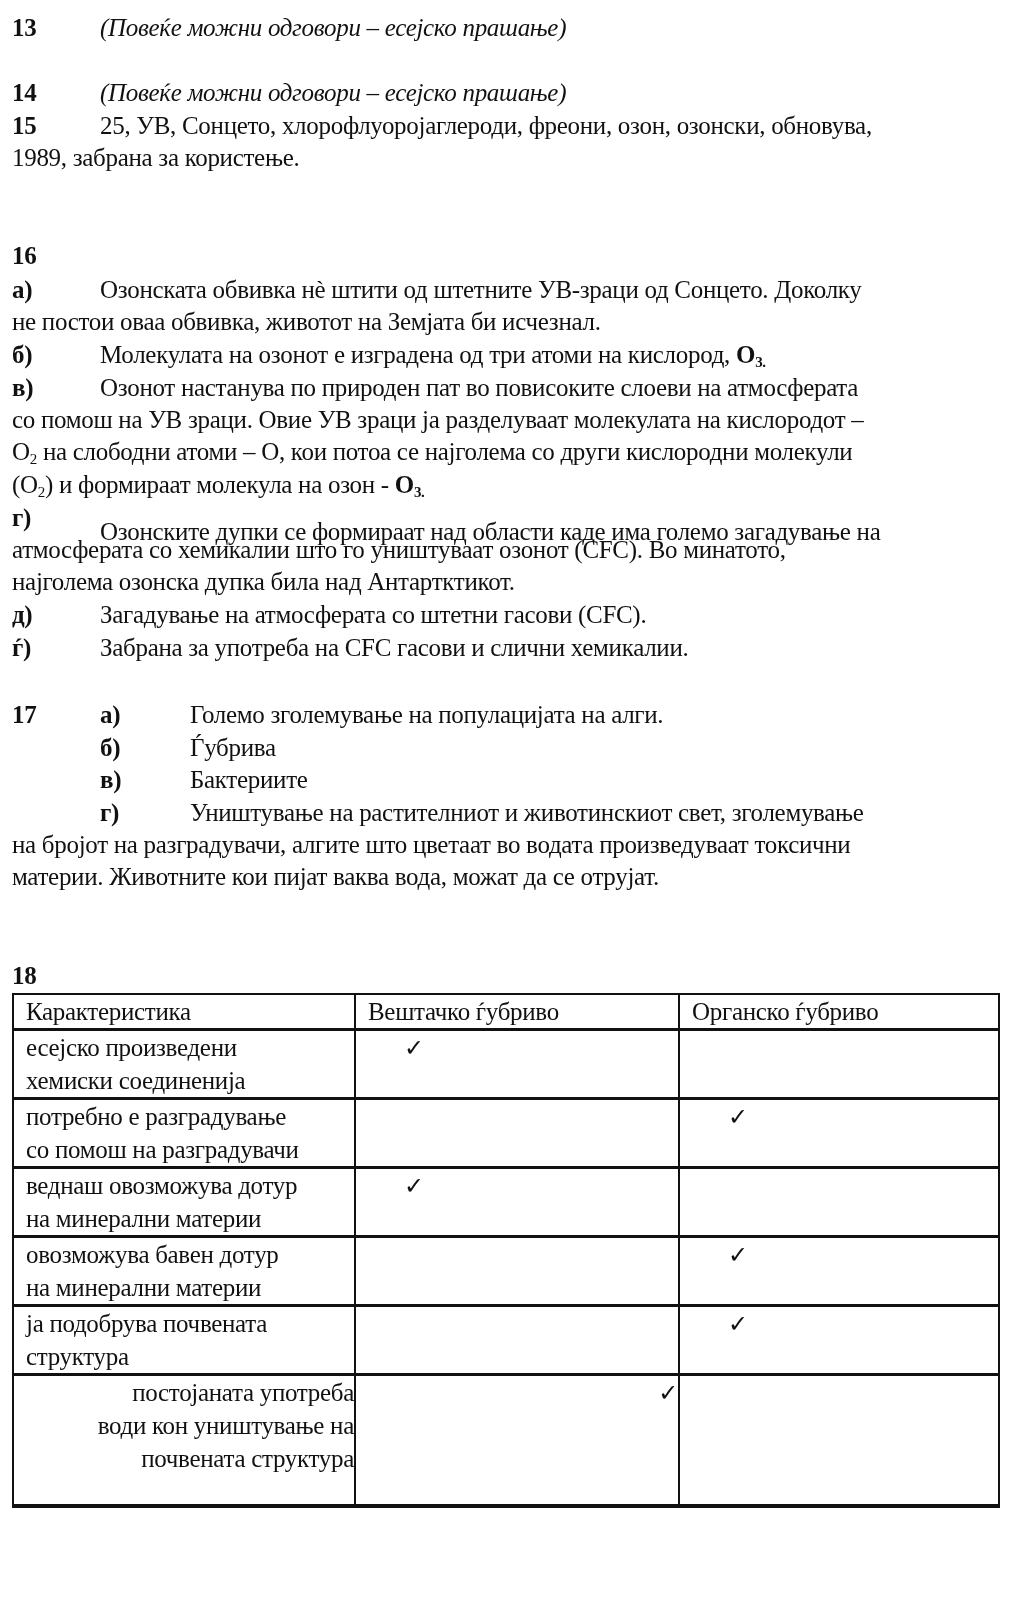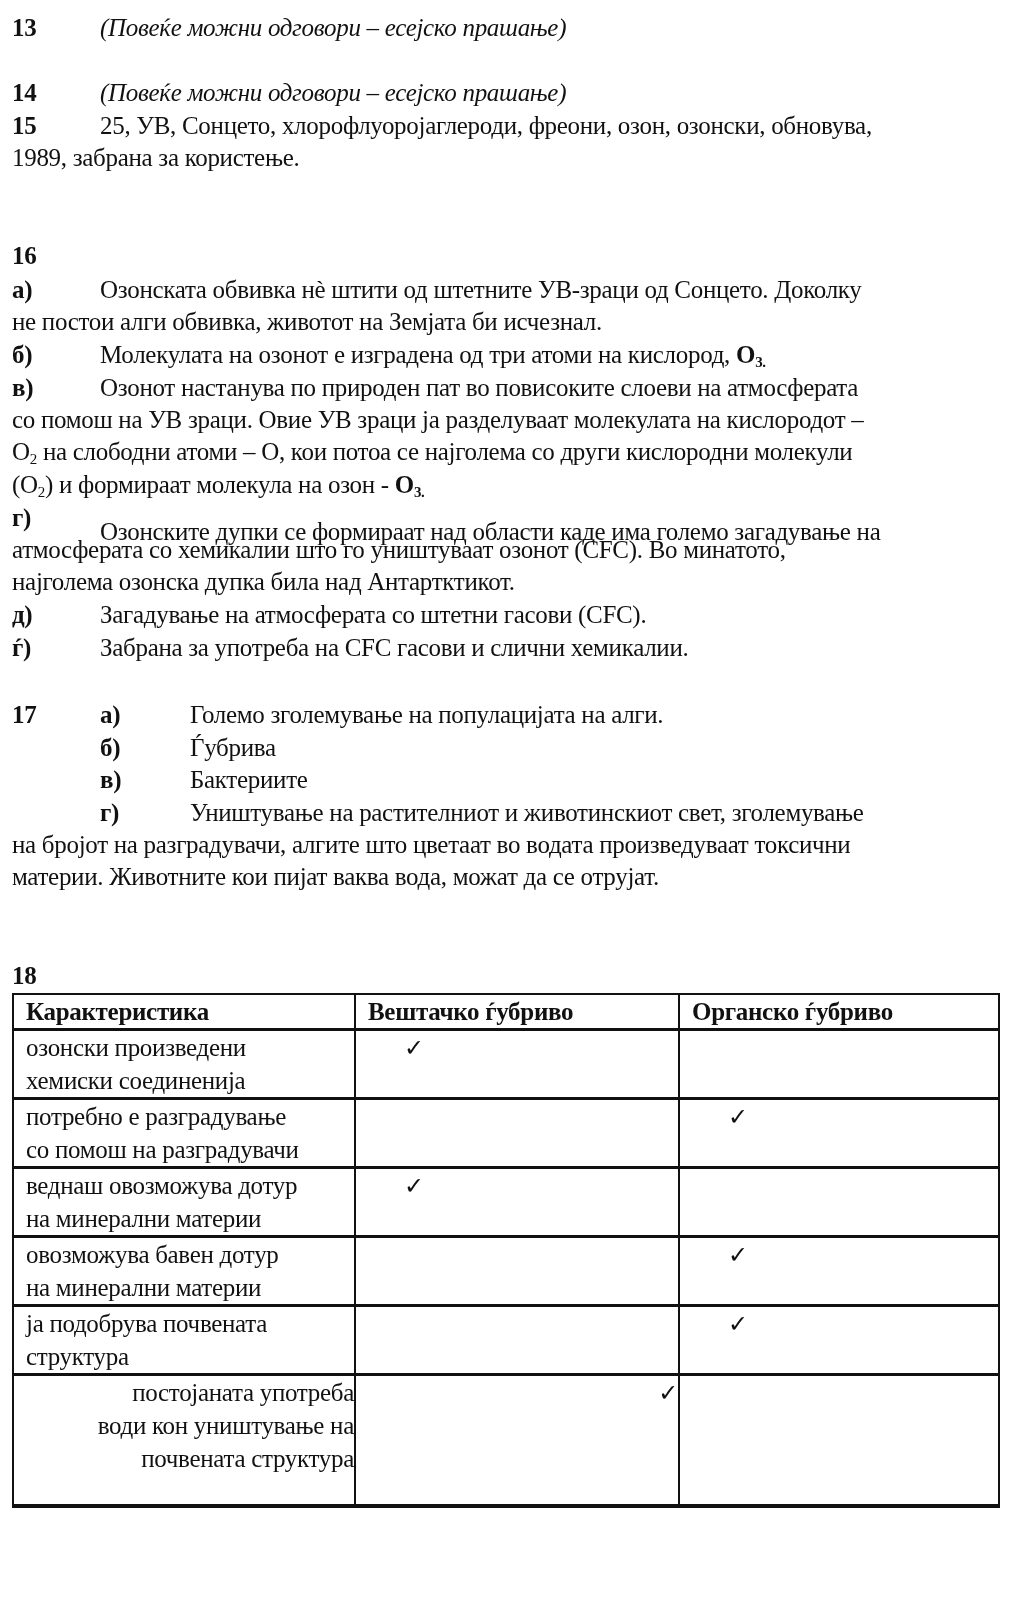--- a/index.html
+++ b/index.html
@@ -17,21 +17,21 @@
   sub { font-size: 15px; vertical-align: -4px; line-height: 0; }
 
   table.grid {
     position: absolute; left: 12px; top: 993px; width: 986px;
     border-collapse: collapse; table-layout: fixed;
   }
   table.grid td, table.grid th {
     border: 2px solid #111; vertical-align: top; padding: 0 0 0 12px;
     font-size: 25px; line-height: 33px; text-align: left;
   }
-  table.grid th { font-weight: bold; height: 31px; }
+  table.grid th { font-weight: normal; height: 31px; }
   table.grid tr.row td { height: 64px; }
   table.grid tr.row td { border-top-width: 3px; }
   table.grid tr.last td { height: 128px; border-bottom-width: 4px; text-align: right; }
   .check { display: inline-block; margin-left: 36px; font-size: 24px; line-height: 24px; }
 </style>
 </head>
 <body>
 
 <div class="abs num" style="left:12px;top:12px;">13</div>
 <div class="abs it" style="left:100px;top:12px;">(Повеќе можни одговори – есејско прашање)</div>
@@ -40,21 +40,21 @@
 <div class="abs it" style="left:100px;top:77px;">(Повеќе можни одговори – есејско прашање)</div>
 
 <div class="abs num" style="left:12px;top:110px;">15</div>
 <div class="abs" style="left:100px;top:110px;">25, УВ, Сонцето, хлорофлуоројаглероди,  фреони, озон, озонски, обновува,</div>
 <div class="abs" style="left:12px;top:142px;">1989, забрана за користење.</div>
 
 <div class="abs num" style="left:12px;top:240px;">16</div>
 
 <div class="abs num" style="left:12px;top:274px;">а)</div>
 <div class="abs" style="left:100px;top:274px;">Озонската обвивка нè штити од штетните УВ-зраци од Сонцето. Доколку</div>
-<div class="abs" style="left:12px;top:306px;">не  постои алги обвивка, животот на Земјата би исчезнал.</div>
+<div class="abs" style="left:12px;top:306px;">не  постои оваа обвивка, животот на Земјата би исчезнал.</div>
 
 <div class="abs num" style="left:12px;top:339px;">б)</div>
 <div class="abs" style="left:100px;top:339px;"><span>Молекулата на озонот е изградена од три атоми на кислород, </span><span class="b"><span>O</span><sub>3.</sub></span></div>
 
 <div class="abs num" style="left:12px;top:372px;">в)</div>
 <div class="abs" style="left:100px;top:372px;">Озонот настанува по природен пат во повисоките слоеви на атмосферата</div>
 <div class="abs" style="left:12px;top:404px;">со помош на  УВ зраци. Овие УВ зраци ја разделуваат молекулата на кислородот –</div>
 <div class="abs" style="left:12px;top:436px;"><span>O</span><sub>2</sub><span> на слободни атоми – O, кои потоа се најголема со други кислородни молекули</span></div>
 <div class="abs" style="left:12px;top:469px;"><span>(O</span><sub>2</sub><span>) и формираат молекула на озон -  </span><span class="b"><span>O</span><sub>3.</sub></span></div>
 
@@ -95,21 +95,21 @@
   <thead>
     <tr>
       <th>Карактеристика</th>
       <th>Вештачко ѓубриво</th>
       <th>Органско ѓубриво</th>
     </tr>
   </thead>
   <tbody id="tbody">
       <tr class="row">
         <td>
-          <div>озонски произведени</div>
+          <div>есејско произведени</div>
           <div>хемиски соединенија</div>
         </td>
         <td><span class="check">✓</span></td>
         <td></td>
       </tr>
       <tr class="row">
         <td>
           <div>потребно е разградување</div>
           <div>со помош на разградувачи</div>
         </td>

